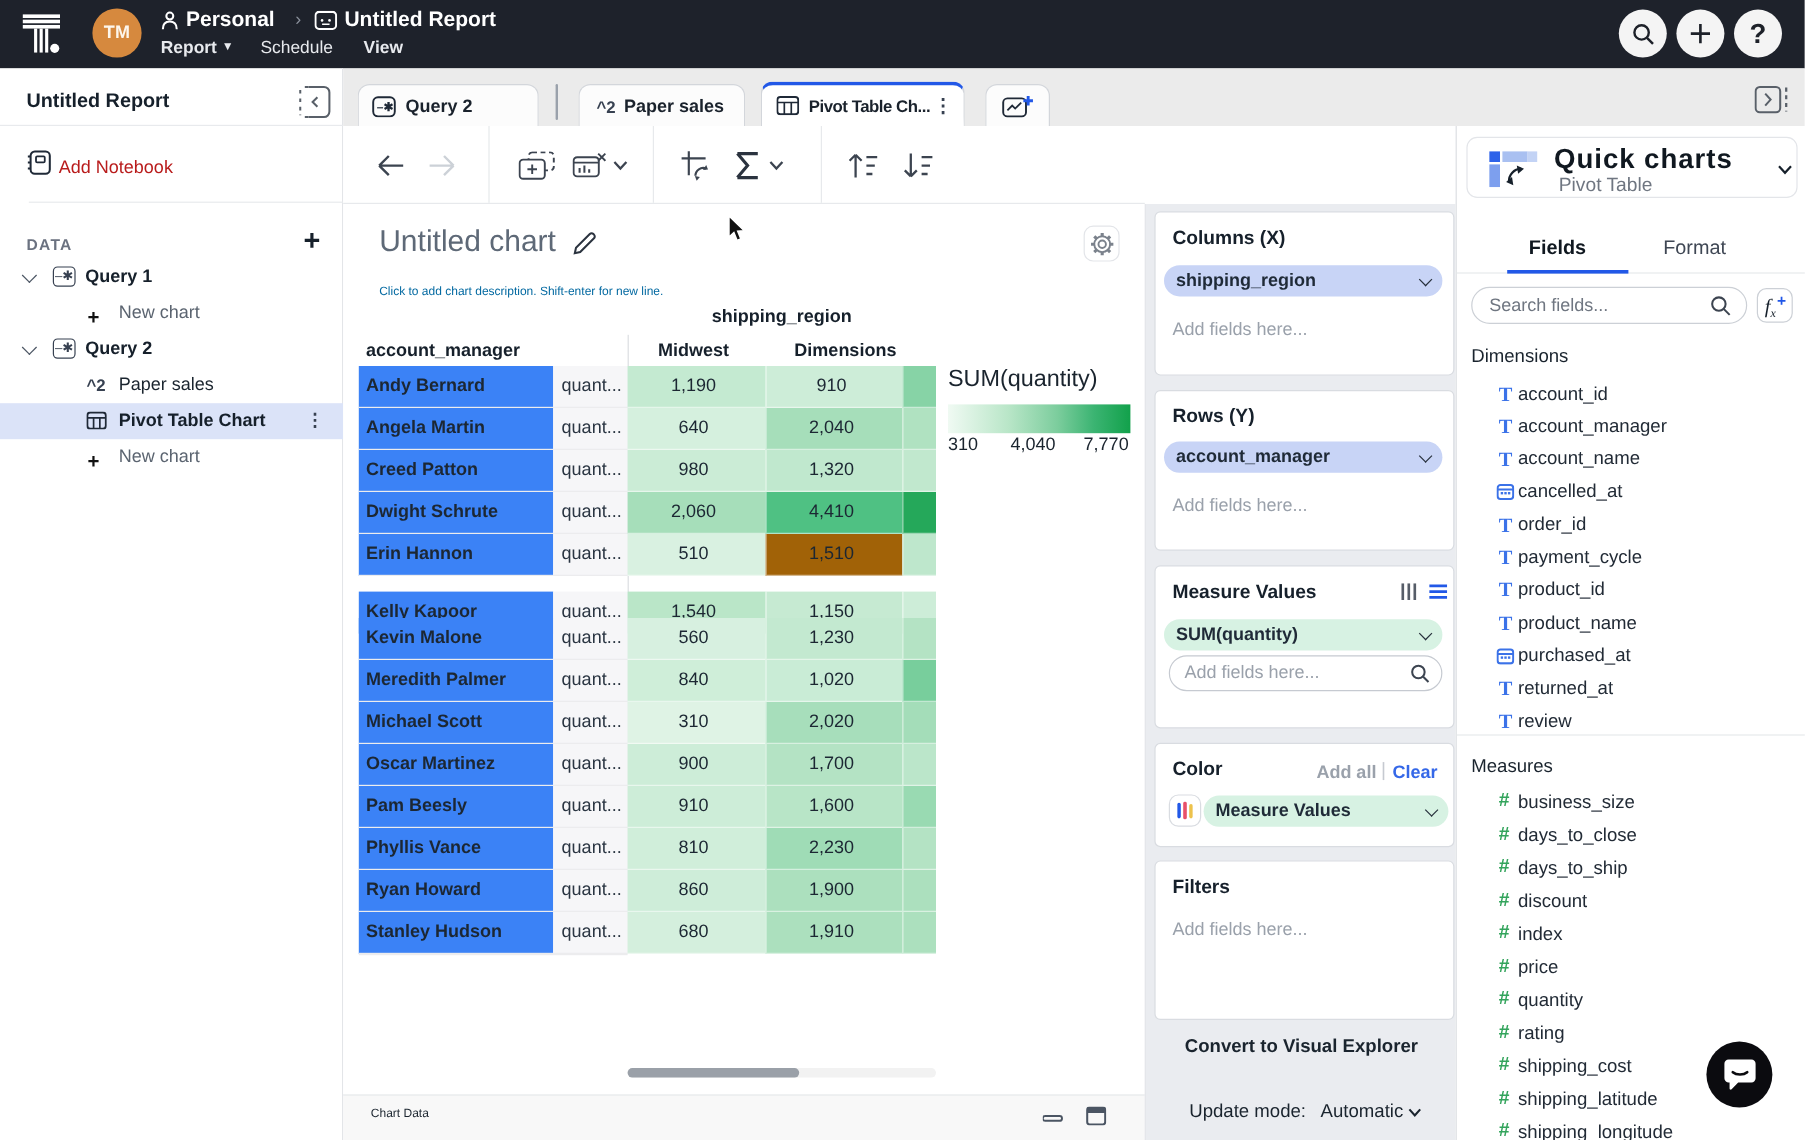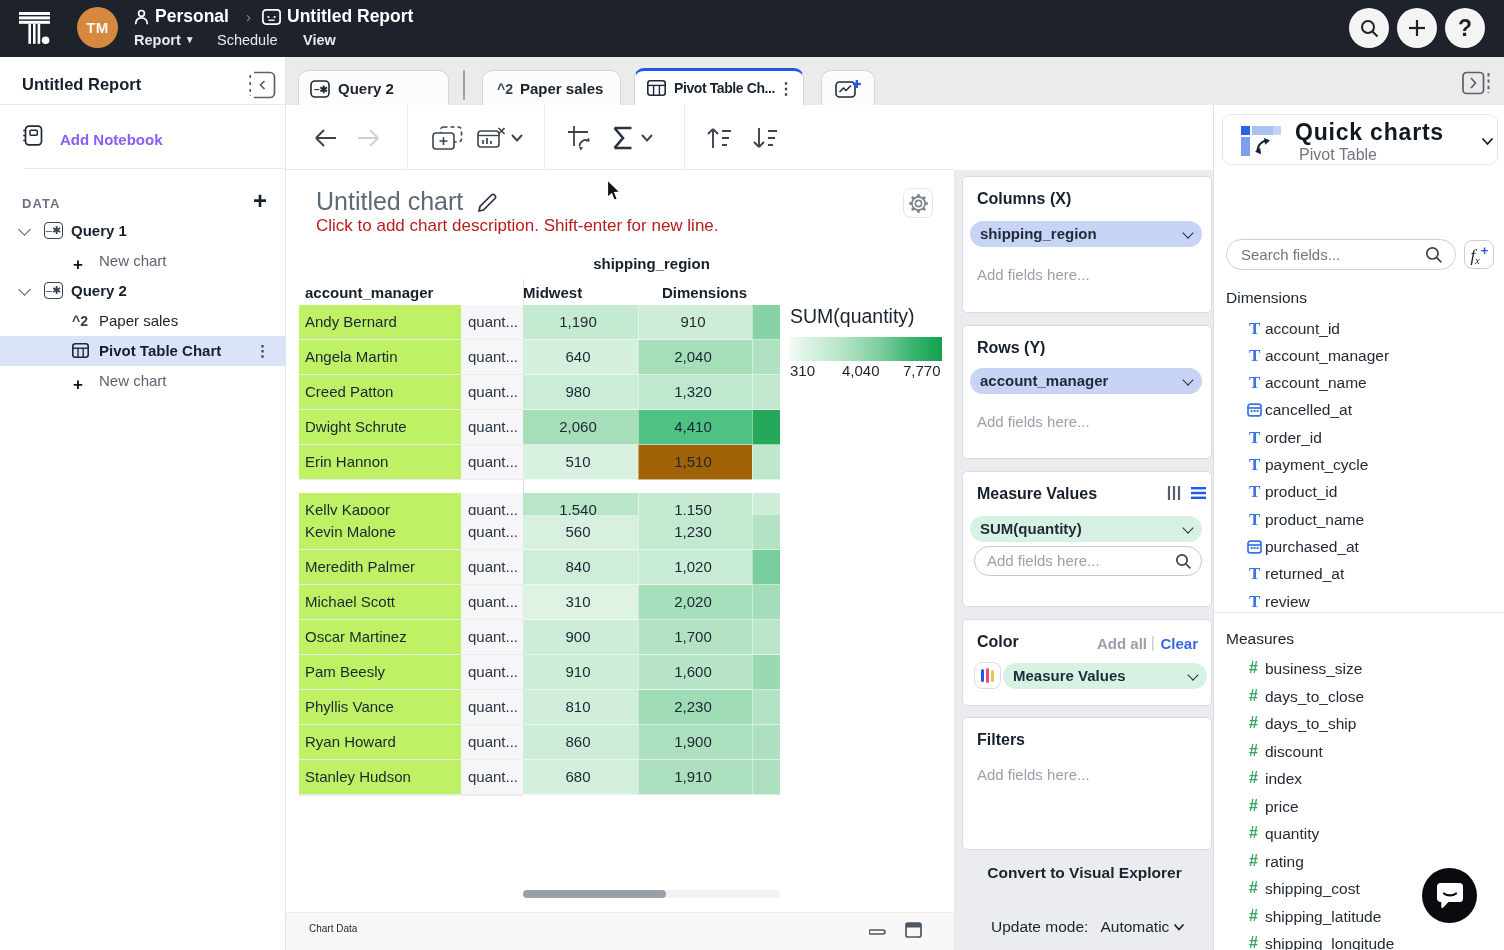--- a/index.html
+++ b/index.html
@@ -9,21 +9,21 @@
 #avatar{position:absolute;left:77px;top:7px;width:41px;height:41px;border-radius:50%;background:#d6893e;color:#fdf6ec;font-size:15px;font-weight:bold;display:flex;align-items:center;justify-content:center;letter-spacing:.3px}
 .crumb{position:absolute;top:6px;color:#fff;font-size:17.5px;font-weight:bold}
 .crumbsep{position:absolute;top:8px;color:#8b919c;font-size:15px}
 .menurow{position:absolute;top:32px;color:#e8eaee;font-size:14.5px;font-weight:bold}
 .circbtn{position:absolute;top:8px;width:40px;height:40px;border-radius:50%;background:#f4f4f4;display:flex;align-items:center;justify-content:center}
 
 #leftbar{position:absolute;left:0;top:57px;width:286px;height:893px;background:#fff;border-right:1px solid #e3e5e8}
 #lb-title{position:absolute;left:22px;top:18px;font-size:16.5px;font-weight:bold;color:#16202b}
 #lb-div1{position:absolute;left:0;top:47px;width:286px;height:1px;background:#e8eaed}
 #lb-div2{position:absolute;left:24px;top:111px;width:262px;height:1px;background:#e8eaed}
-#addnb{position:absolute;left:60px;top:74px;font-size:15px;font-weight:bold;color:#8b5cf6}
+#addnb{position:absolute;left:49px;top:74px;font-size:15px;font-weight:normal;color:#b91c1c}
 #datalbl{position:absolute;left:22px;top:139px;font-size:13px;font-weight:bold;color:#6b7280;letter-spacing:1.1px}
 #dataplus{position:absolute;left:253px;top:130px;font-size:24px;font-weight:bold;color:#16202b}
 .treerow{position:absolute;left:0;width:286px;height:30px;line-height:30px}
 .tr-txt{font-size:15px;font-weight:bold;color:#16202b}
 .tr-gray{font-size:15px;color:#5b6470}
 .chev{position:absolute;left:20px;top:9px;width:9px;height:9px;border-left:1.8px solid #4b5563;border-bottom:1.8px solid #4b5563;transform:rotate(-45deg)}
 .qicon{position:absolute;left:44px;top:6px;width:19px;height:17px;border:1.6px solid #374151;border-radius:4px;font-size:11px;color:#374151;text-align:center;line-height:15px;letter-spacing:0}
 .plusic{position:absolute;left:73px;top:4px;font-size:17px;font-weight:bold;color:#111}
 #selrow{background:#dbe3f8}
 .dots3{position:absolute;right:16px;top:0;font-size:15px;font-weight:bold;color:#374151;letter-spacing:0}
@@ -31,28 +31,28 @@
 #strip{position:absolute;left:286px;top:57px;width:1218px;height:48px;background:#ebebeb}
 .tab{position:absolute;top:13px;height:36px;background:#fcfcfc;border:1px solid #d3d6db;border-bottom:none;border-radius:10px 10px 0 0;display:flex;align-items:center;font-size:15px;font-weight:bold;color:#1a222c}
 .tab.active{background:#fff;border-top:3px solid #2258e7;height:37px;top:11px;font-size:14px;letter-spacing:-.4px}
 .tabsep{position:absolute;left:177px;top:13px;width:2px;height:30px;background:#9aa1ab;border-radius:1px}
 
 #toolbar{position:absolute;left:286px;top:105px;width:668px;height:65px;background:#fff;border-bottom:1px solid #e7e9ec}
 .tdiv{position:absolute;top:0;width:1px;height:64px;background:#e7e9ec}
 
 #canvas{position:absolute;left:286px;top:170px;width:668px;height:742px;background:#fff}
 #ctitle{position:absolute;left:30px;top:17px;font-size:25px;color:#5e6977}
-#cdesc{position:absolute;left:30px;top:46px;font-size:17px;color:#b91c1c}
+#cdesc{position:absolute;left:30px;top:68px;font-size:10px;color:#0369a1}
 #gearbtn{position:absolute;left:617px;top:18px;width:30px;height:30px;border:1px solid #e3e5e9;border-radius:8px;display:flex;align-items:center;justify-content:center}
 
 #ptable{position:absolute;left:13px;top:0}
 .colhead{position:absolute;top:114px;font-size:15px;font-weight:bold;color:#16202b}
 .trow{position:absolute;left:0;width:481px;height:35px}
 .tc{position:absolute;top:0;height:35px;font-size:15px;line-height:34px;color:#1c2733}
-.name{left:0;width:162px;font-weight:normal;padding-left:6px;border-bottom:1px solid #ececee;background:#bef264}
+.name{left:0;width:162px;font-weight:bold;padding-left:6px;border-bottom:1px solid #ececee;background:#3b82f6}
 .quant{left:162px;width:62px;background:#f6f6f8;border-bottom:1px solid #ececee;padding-left:7px;color:#2a3542}
 .g{text-align:center;padding-right:5px;border-bottom:1px solid rgba(255,255,255,.55)}
 .g1{left:224px;width:115px}
 .g2{left:339px;width:114px;border-left:1px solid rgba(255,255,255,.45)}
 .g3{left:453px;width:28px;border-left:1px solid rgba(255,255,255,.45)}
 #vline{position:absolute;left:224px;top:109px;width:1px;height:516px;background:#dbdee2}
 #tbot{position:absolute;left:0;top:625px;width:224px;height:1px;background:#ececee}
 
 #legend{position:absolute;left:504px;top:135px}
 #legtitle{font-size:19.5px;color:#1a242e}
@@ -290,21 +290,21 @@
         </g>
       </svg>
     </div>
 
  <svg class="abs" style="left:320px;top:9px" width="17" height="24" viewBox="0 0 17 24">
       <path d="M1.5 1 L1.5 18.5 L5.6 14.8 L8.2 21.3 L11.3 20 L8.7 13.6 L14.2 13.2 Z" fill="#111" stroke="#fff" stroke-width="1.2"></path>
     </svg>
  <div id="ptable">
   <div style="position:absolute;left:224px;top:85px;width:257px;text-align:center;font-size:15px;font-weight:bold;color:#16202b">shipping_region</div>
   <div class="colhead" style="left:6px">account_manager</div>
-  <div class="colhead" style="left:224px;width:110px;text-align:left">Midwest</div>
+  <div class="colhead" style="left:224px;width:110px;text-align:center">Midwest</div>
   <div class="colhead" style="left:339px;width:109px;text-align:right">Dimensions</div>
   <div id="vline"></div>
   <div class="trow" style="top:135px">
 <div class="tc name">Andy Bernard</div>
         <div class="tc quant">quant...</div>
 <div class="tc g g1" style="background:#c4ead1">1,190</div>
 <div class="tc g g2" style="background:#cdedd8">910</div>
 <div class="tc g g3" style="background:#87d3a6"></div>
       </div>
 <div class="trow" style="top:170px">
@@ -494,20 +494,25 @@
    <path d="M16.5 25.5 a10.5 10.5 0 0 1 10-11" fill="none" stroke="#16202b" stroke-width="1.9"></path>
         <path d="M23 12 l6 2.6 -4.9 4.2 z" fill="#16202b"></path>
         <path d="M20.1 28.3 l-6-2.6 4.9-4.2 z" fill="#16202b"></path>
   </svg>
   <div id="qctitle">Quick charts</div>
   <div id="qcsub">Pivot Table</div>
   <svg class="abs" style="left:258px;top:22px" width="13" height="9" viewBox="0 0 13 9">
         <path d="M1.5 1.5 l5 5.5 5-5.5" fill="none" stroke="#16202b" stroke-width="1.8"></path>
       </svg>
  </div>
+ <div id="ftabs">
+      <span id="ftab1">Fields</span>
+      <span id="ftab2">Format</span>
+      <div id="funder"></div>
+    </div>
  <div id="fsearch">Search fields...
   <svg class="abs" style="right:12px;top:6px" width="18" height="18" viewBox="0 0 18 18">
         <circle cx="7.4" cy="7.4" r="5.6" fill="none" stroke="#3c4450" stroke-width="1.7"></circle>
         <line x1="11.6" y1="11.6" x2="16.4" y2="16.4" stroke="#3c4450" stroke-width="1.7"></line>
       </svg>
  </div>
  <div id="fxbtn"><span style="font-family:'Liberation Serif',serif;font-style:italic;font-size:17px;position:relative;top:1px">f</span><span style="font-family:'Liberation Serif',serif;font-style:italic;font-size:10px;position:relative;top:4px">x</span><span style="font-size:13px;font-weight:bold;color:#2056e8;position:relative;top:-5px;left:1px">+</span></div>
  <div id="dimlbl">Dimensions</div>
  <div class="fitem" style="top:210.5px">
       <span class="ticon">T</span>

